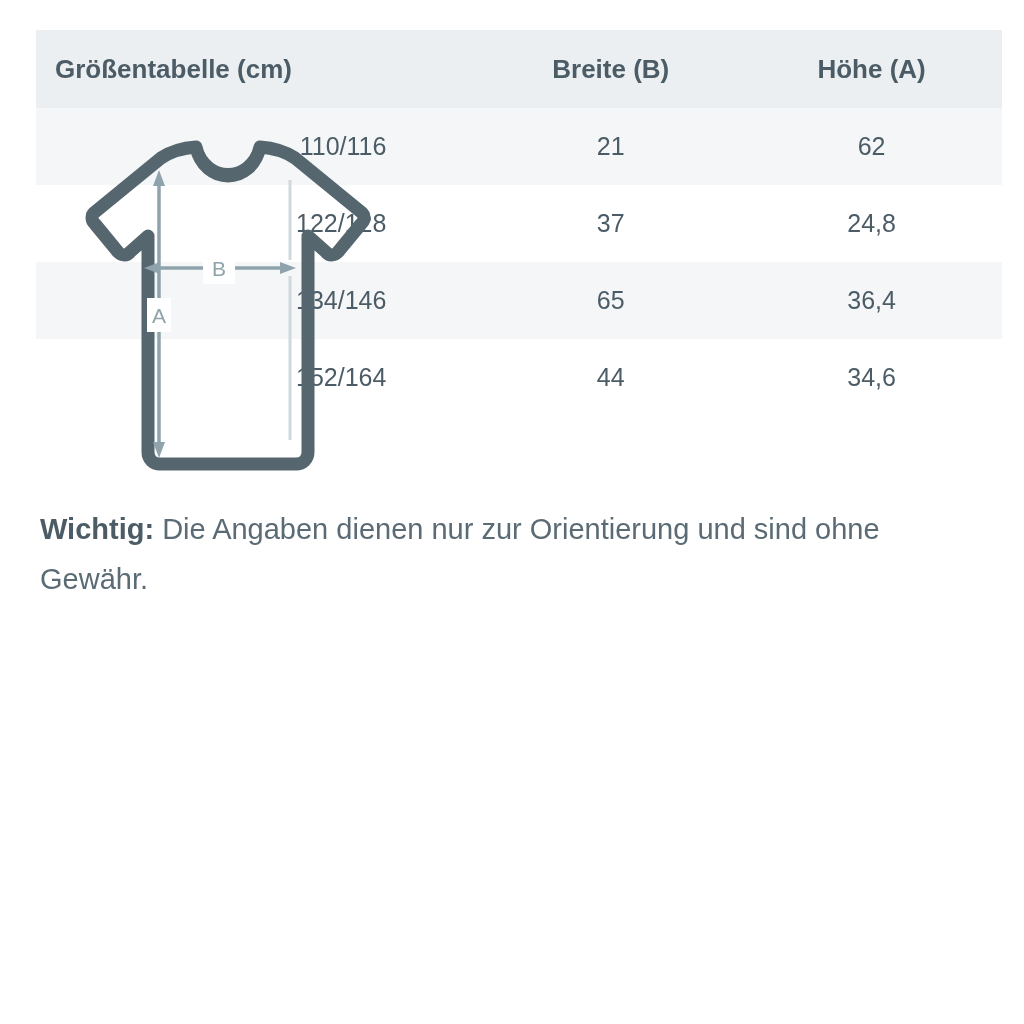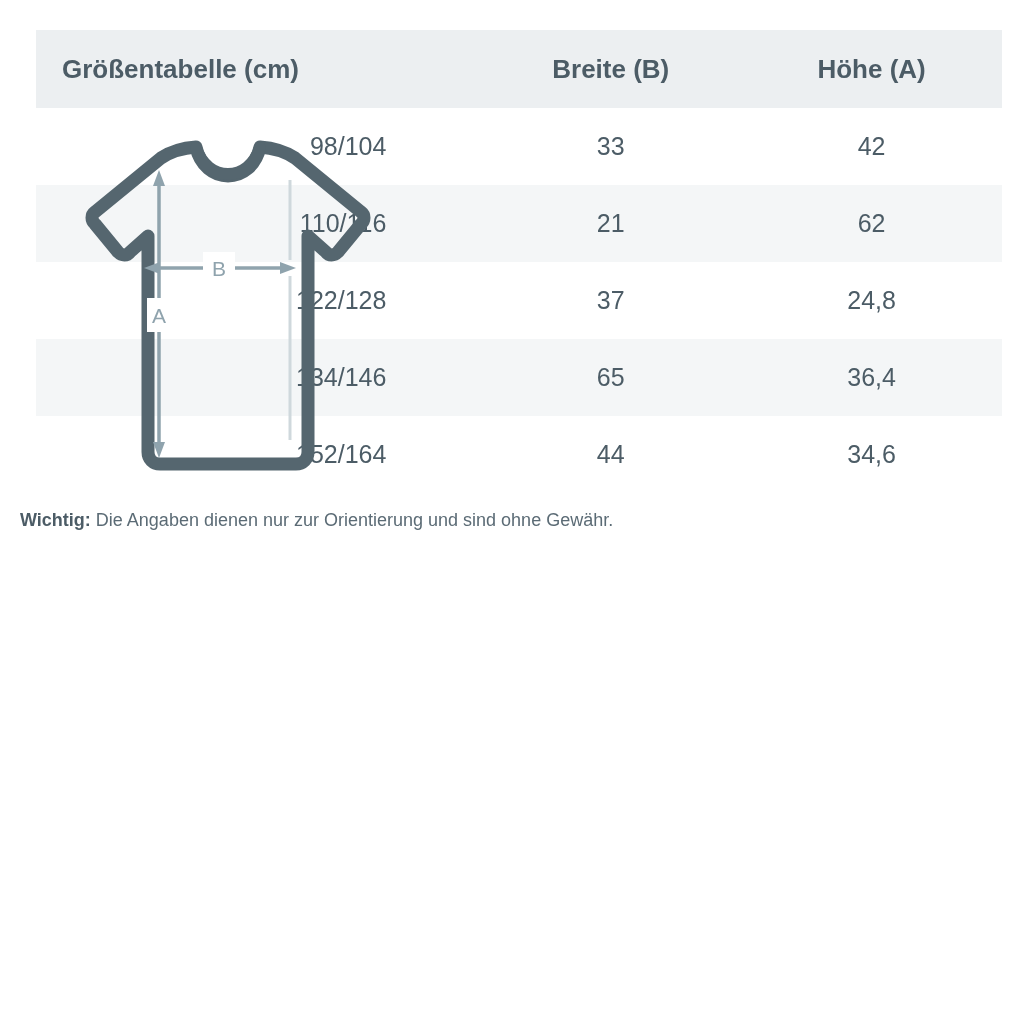--- a/index.html
+++ b/index.html
@@ -36,21 +36,21 @@
     background: #eceff1;
     color: #4c5c66;
     font-size: 26px;
     font-weight: bold;
     height: 78px;
     vertical-align: middle;
     padding: 0;
   }
   .size-table thead th.th-title {
     text-align: left;
-    padding-left: 26px;
+    padding-left: 19px;
   }
   .size-table thead th.th-num {
   }
 
   .size-table tbody td {
     color: #4c5c66;
     font-size: 25px;
     height: 77px;
     vertical-align: middle;
     padding: 0;
@@ -72,25 +72,25 @@
     top: 140px;
     width: 330px;
     height: 350px;
     pointer-events: none;
   }
   .shirt-wrap svg { display: block; }
 
   
   .note {
     position: absolute;
-    left: 20px;
+    left: 40px;
     top: 505px;
     width: 950px;
     color: #5b6b75;
-    font-size: 18px;
+    font-size: 29px;
     line-height: 1.72;
   }
   .note b { color: #4c5c66; }
 </style>
 </head>
 <body>
 
 <div id="page">
 
   <table class="size-table">
@@ -100,25 +100,20 @@
       <col class="c-h">
     </colgroup>
     <thead>
       <tr>
         <th class="th-title">Größentabelle (cm)</th>
         <th class="th-num">Breite (B)</th>
         <th class="th-num">Höhe (A)</th>
       </tr>
     </thead>
     <tbody>
-      <tr class="odd">
-        <td class="td-size">98/104</td>
-        <td>33</td>
-        <td>42</td>
-      </tr>
       <tr class="even">
         <td class="td-size">110/116</td>
         <td>21</td>
         <td>62</td>
       </tr>
       <tr class="odd">
         <td class="td-size">122/128</td>
         <td>37</td>
         <td>24,8</td>
       </tr>

